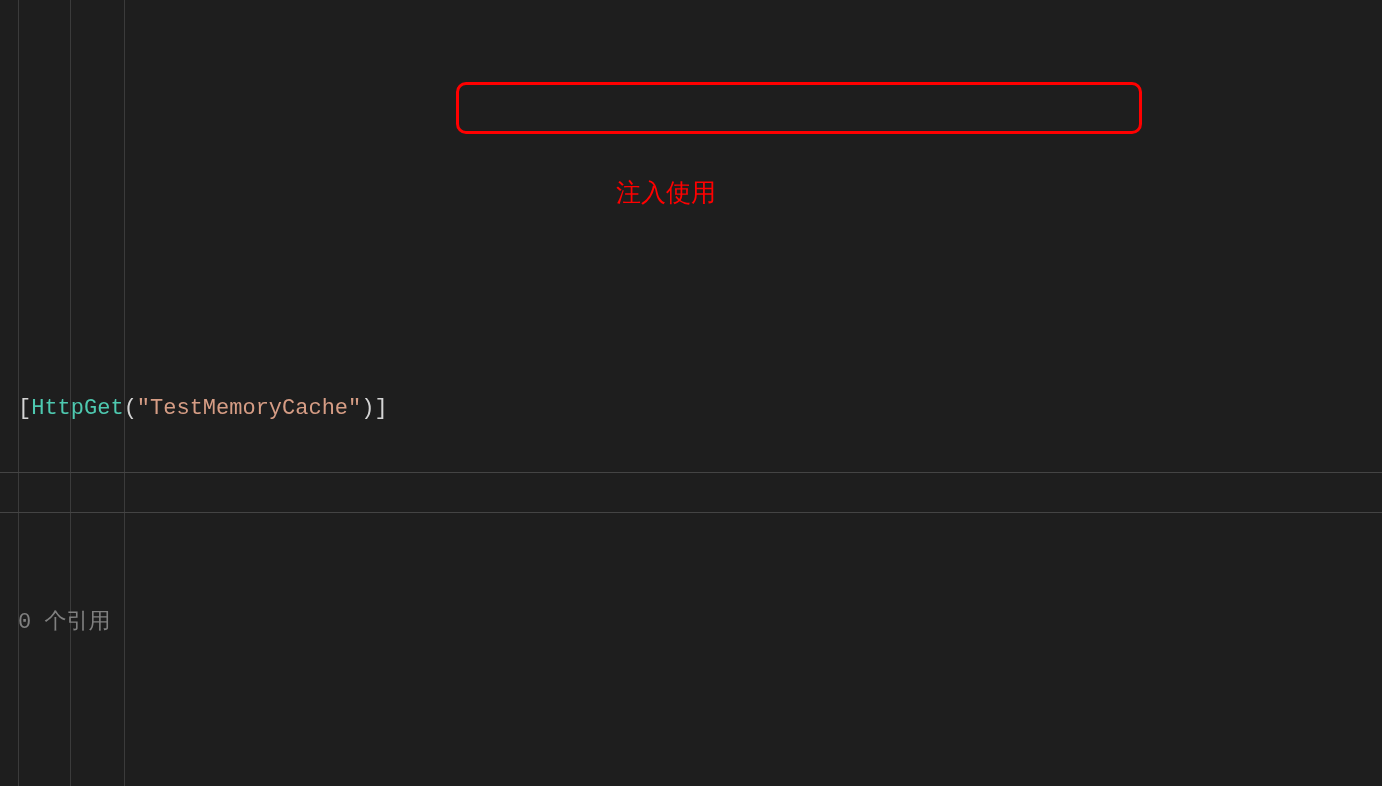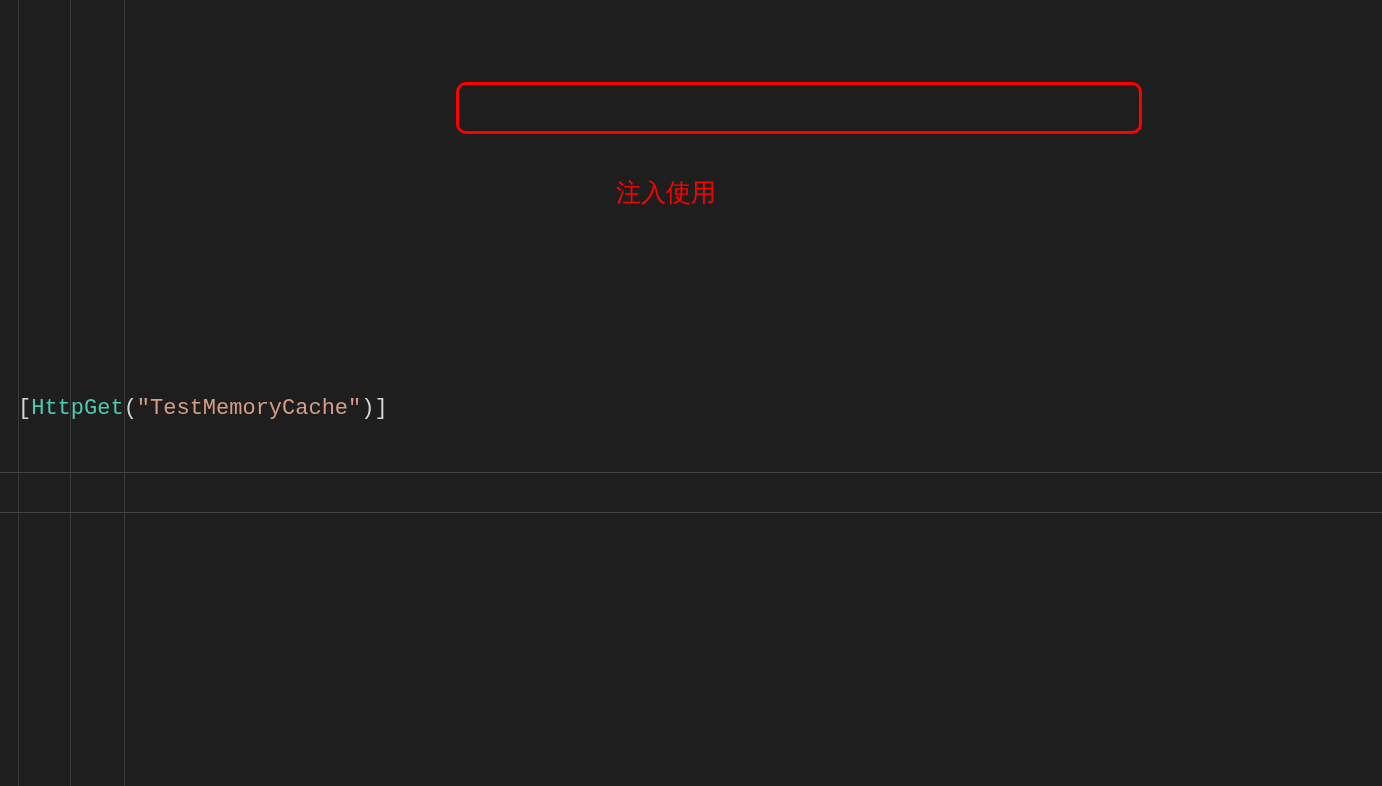--- a/index.html
+++ b/index.html
@@ -60,20 +60,21 @@
 
   
   <div class="guide" style="left:18px"></div>
   <div class="guide" style="left:70px"></div>
   <div class="guide" style="left:124px"></div>
 
   
   <div class="line"><span class="p-punc">[</span><span class="p-type">HttpGet</span><span class="p-punc">(</span><span class="p-str">"TestMemoryCache"</span><span class="p-punc">)</span><span class="p-punc">]</span></div>
 
   
+  <div class="line"><span class="p-ref">0 个引用</span></div>
 
   
   
 
   
   
 
   
   
 

